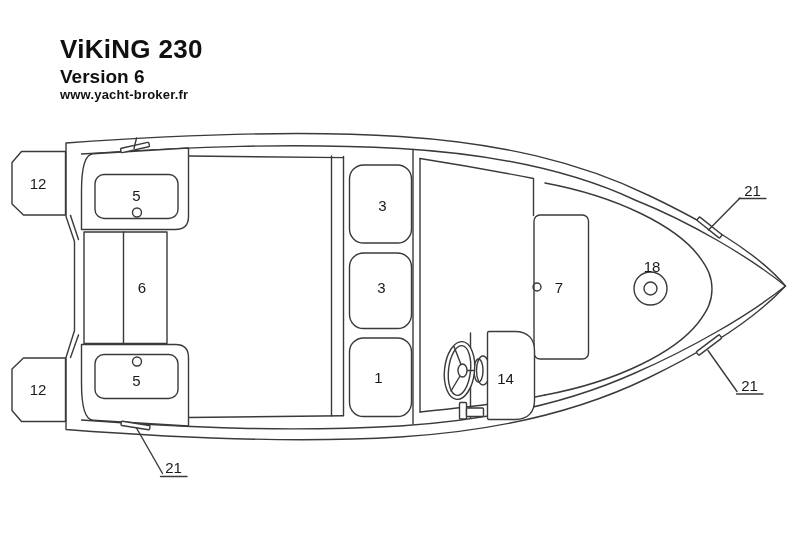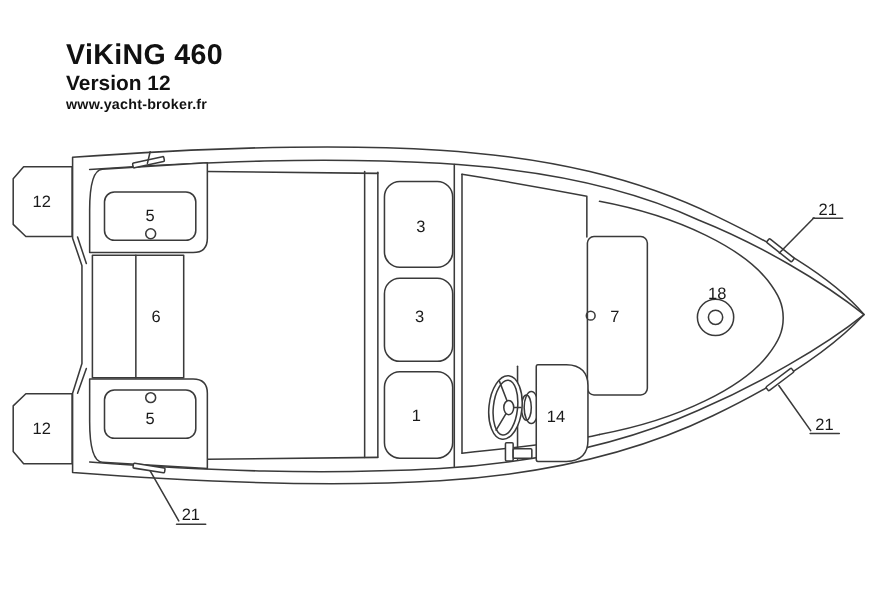--- a/index.html
+++ b/index.html
@@ -11,22 +11,22 @@
   .hdr .t3{font-weight:700;font-size:13px;letter-spacing:.2px;}
   svg{position:absolute;left:0;top:0;}
   .ln{stroke:#3a3a3a;stroke-width:1.4;fill:none;stroke-linecap:round;stroke-linejoin:round;}
   .wh{fill:#ffffff;}
   .lbl{font:15px "Liberation Sans",sans-serif;fill:#1a1a1a;stroke:none;text-anchor:middle;}
 </style>
 </head>
 <body>
 
 <div class="hdr">
-  <div class="t1">ViKiNG 460</div>
-  <div class="t2">Version 12</div>
+  <div class="t1">ViKiNG 230</div>
+  <div class="t2">Version 6</div>
   <div class="t3">www.yacht-broker.fr</div>
 </div>
 
 <svg width="800" height="536" viewBox="0 0 800 536">
   <g class="ln">
 
     <path class="wh" d="M 66 143 C 170 135.5 290 129.5 400 136.5 C 500 143 580 162 650 196
          C 700 220 755 250 785.5 286 C 752 322 700 353 648 378
          C 578 412 498 431 400 437 C 290 443.5 170 437.5 66 429.5
          L 66 357.5 L 74.5 330.5 L 74.5 241.5 L 66 216.5 Z"></path>

